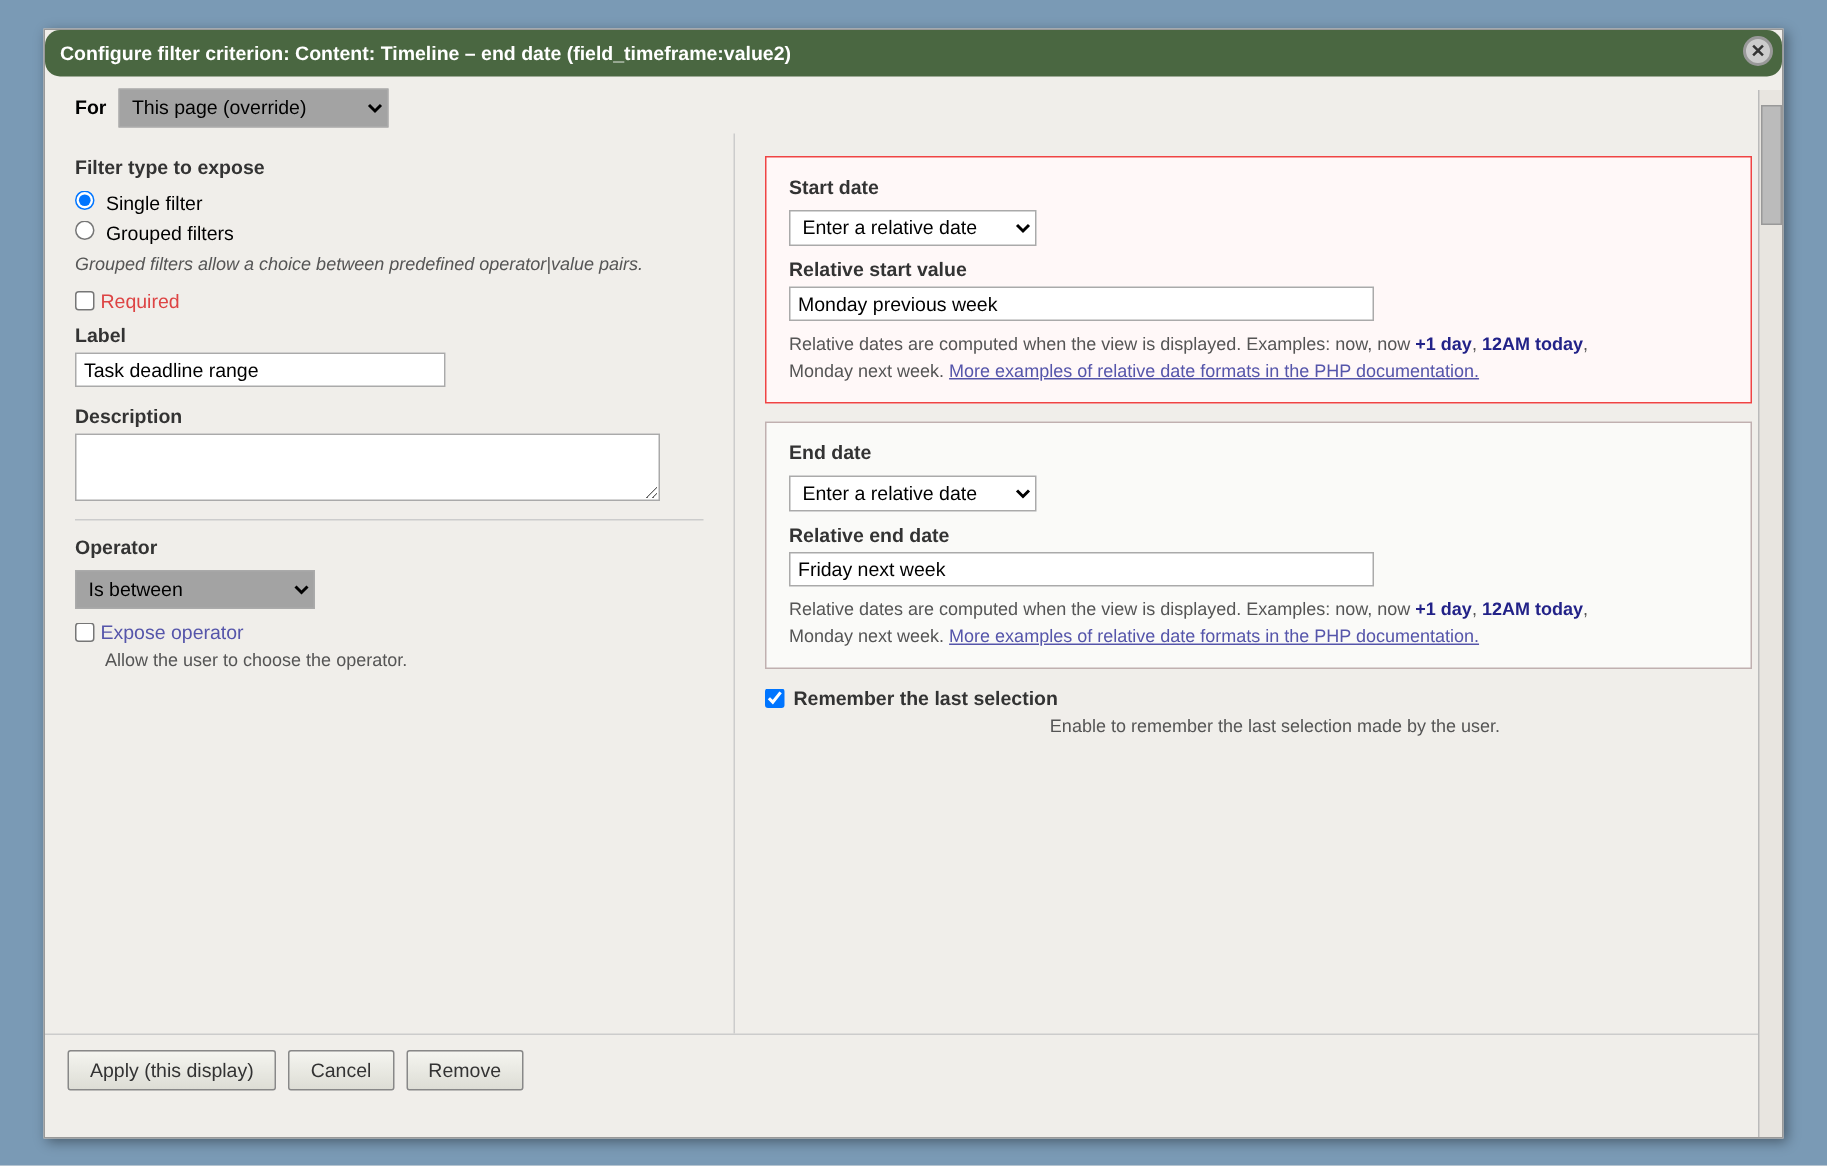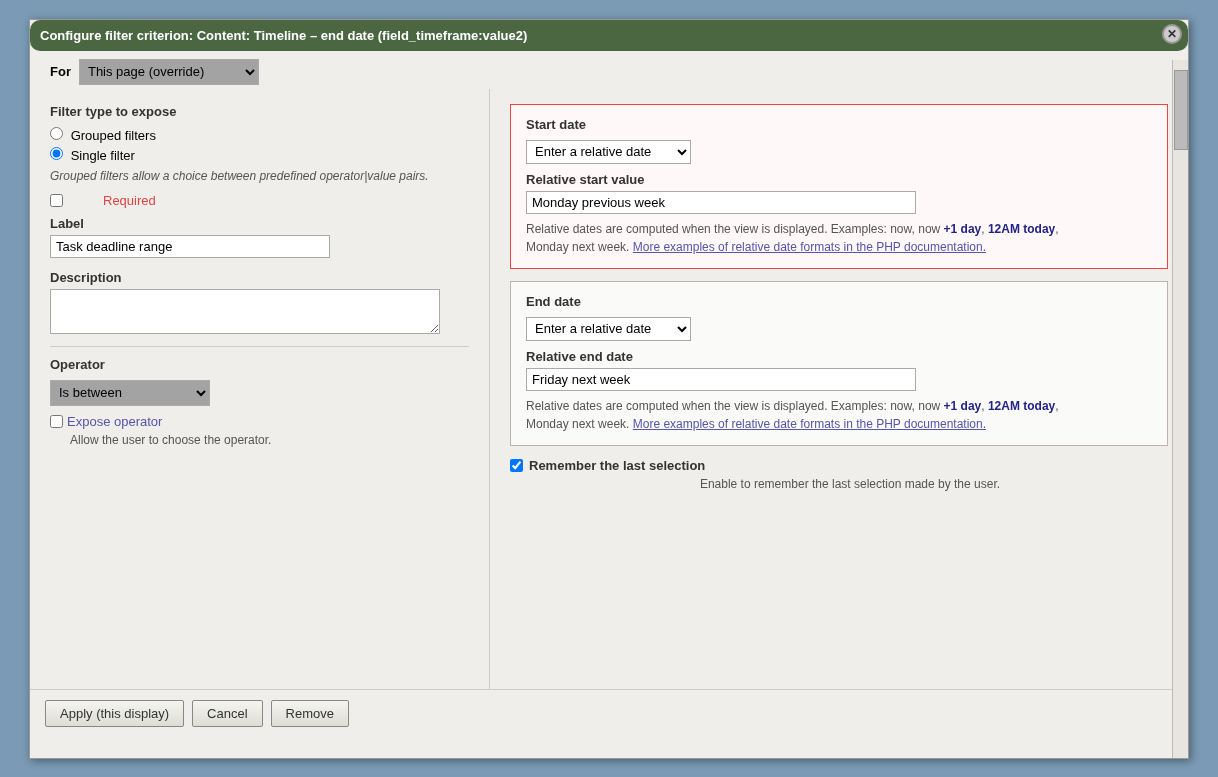--- a/index.html
+++ b/index.html
@@ -82,21 +82,21 @@
       color: #333;
     }
     .radio-group { margin-bottom: 4px; }
     .radio-group label { margin-left: 4px; }
     .hint-text {
       color: #555;
       font-size: 12px;
       margin: 6px 0 10px 0;
       font-style: italic;
     }
-    .checkbox-row { display: flex; align-items: center; margin: 8px 0; gap: 36px; }
+    .checkbox-row { display: flex; align-items: center; margin: 8px 0; }
     .checkbox-row label { margin-left: 4px; color: #d44; }
     .field-group { margin-bottom: 12px; }
     .field-label {
       font-weight: bold;
       font-size: 13px;
       margin-bottom: 4px;
       display: block;
       color: #333;
     }
     input[type="text"], textarea {
@@ -105,21 +105,21 @@
       font-size: 13px;
       background: white;
       display: block;
     }
     textarea {
       width: 390px;
       height: 45px;
       resize: vertical;
     }
     .label-input {
-      width: 280px;
+      width: 247px;
     }
     .operator-select {
       width: 160px;
       height: 26px;
       border: 1px solid #aaa;
       background: #a3a3a3;
       font-size: 13px;
       padding: 2px 4px;
     }
     .expose-checkbox-row { display: flex; align-items: center; margin: 8px 0 4px 0; }
@@ -238,26 +238,26 @@
       <option>This page (override)</option>
     </select>
   </div>
 
   <div class="left-right-wrapper">
 
     <div class="left-panel">
       
       <div class="section-title">Filter type to expose</div>
       <div class="radio-group">
+        <input type="radio" name="filter_type" checked="" style="">
+        <label>Single filter</label>
+      </div>
+      <div class="radio-group">
         <input type="radio" name="filter_type" style="">
         <label>Grouped filters</label>
-      </div>
-      <div class="radio-group">
-        <input type="radio" name="filter_type" checked="" style="">
-        <label>Single filter</label>
       </div>
       <div class="hint-text">Grouped filters allow a choice between predefined operator|value pairs.</div>
 
       
       <div class="checkbox-row">
         <input type="checkbox" style="">
         <label>Required</label>
       </div>
 
       

